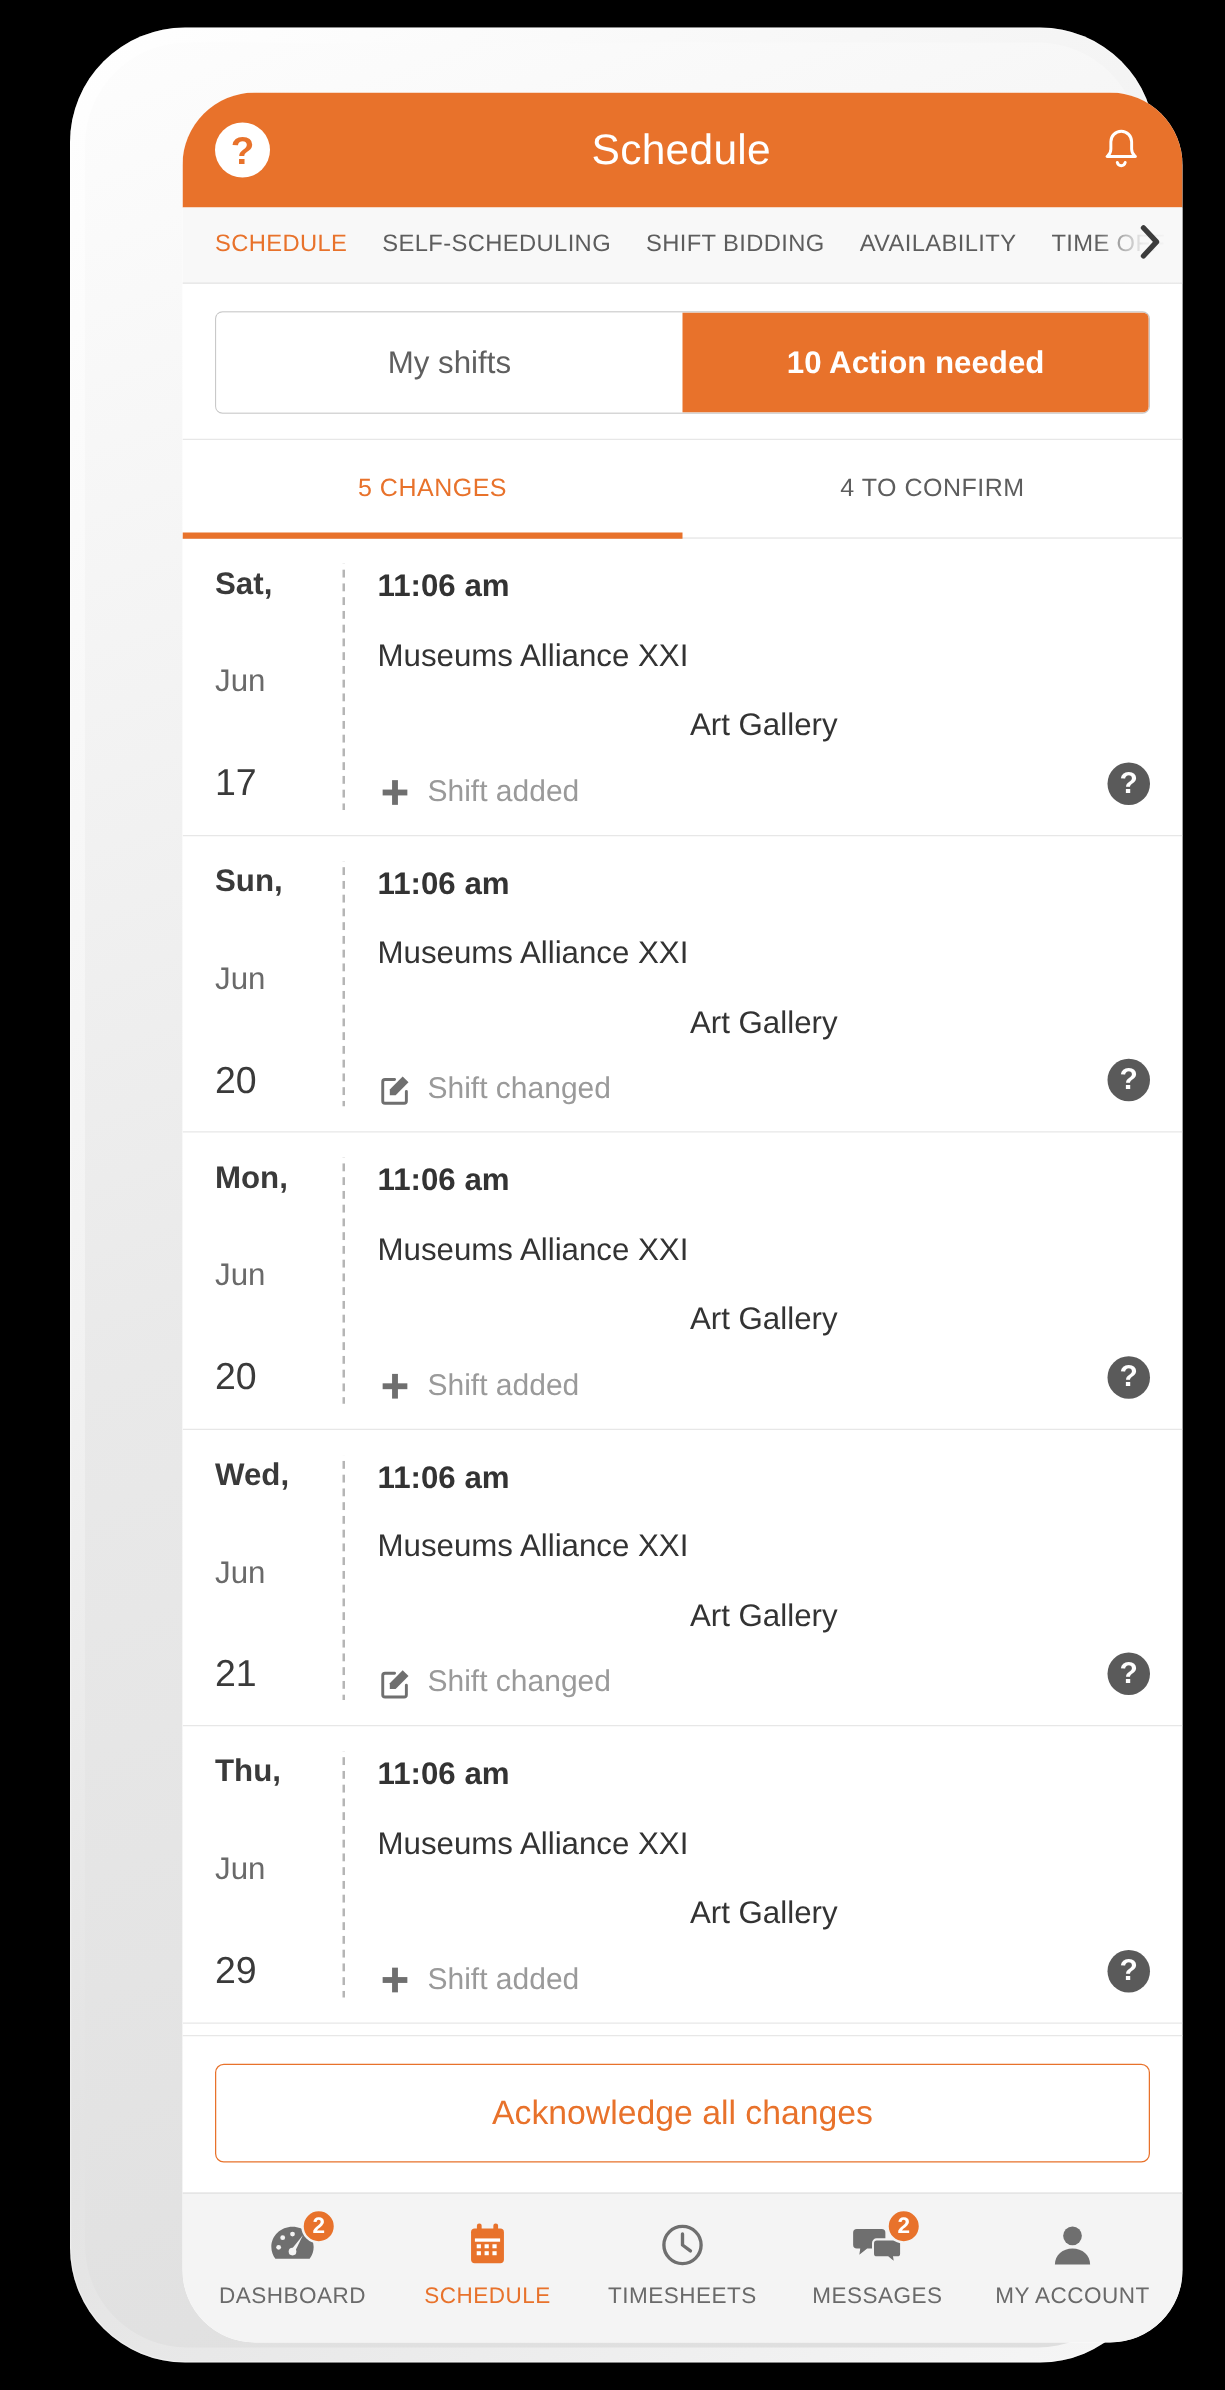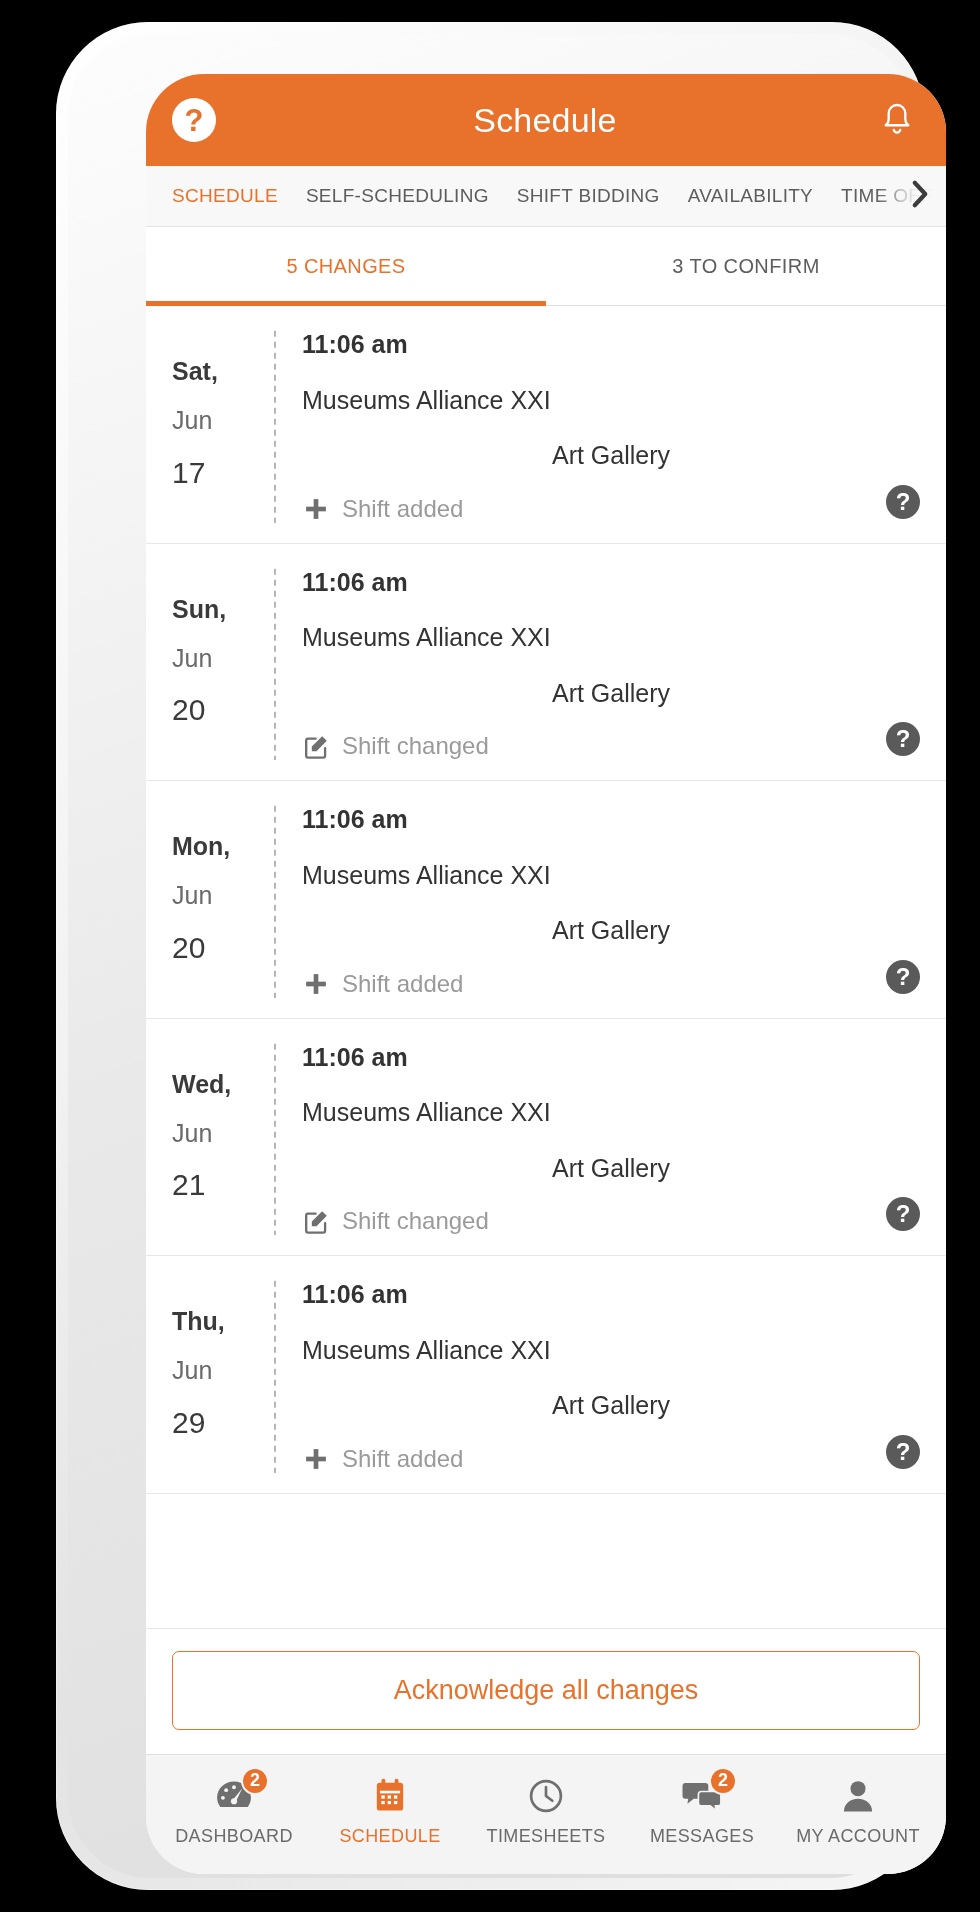--- a/index.html
+++ b/index.html
@@ -208,21 +208,21 @@
     border-bottom: 1px solid #e7e7e7;
     position: relative;
     cursor: pointer;
   }
   .row-date {
     flex: 0 0 128px;
     padding-left: 26px;
     box-sizing: border-box;
     display: flex;
     flex-direction: column;
-    justify-content: center;
+    justify-content: space-between;
     gap: 15px;
   }
   .date-dow {
     font-size: 25px;
     font-weight: bold;
     color: #3a3a3a;
     line-height: 1.35;
   }
   .date-mon {
     font-size: 25px;
@@ -406,24 +406,30 @@
         <div class="top-tab">TIME OFF</div>
       </div>
       <div class="top-tabs-fade"></div>
       <div class="tabs-chevron">
         <svg width="24" height="30" viewBox="0 0 14 20" fill="none" stroke="#3c3c3c" stroke-width="2.8" stroke-linecap="round" stroke-linejoin="round" aria-hidden="true">
           <path d="M3.5 2.5 L10.5 10 L3.5 17.5"></path>
         </svg>
       </div>
     </div>
 
+    <div class="segment-area">
+      <div class="segment">
+        <div class="segment-btn">My shifts</div>
+        <div class="segment-btn active">10 Action needed</div>
+      </div>
+    </div>
 
     <div class="sub-tabs">
       <div class="sub-tab active">5 CHANGES</div>
-      <div class="sub-tab">3 TO CONFIRM</div>
+      <div class="sub-tab">4 TO CONFIRM</div>
     </div>
 
     <div class="change-list">
 
       <div class="change-row">
         <div class="row-date">
           <div class="date-dow">Sat,</div>
           <div class="date-mon">Jun</div>
           <div class="date-day">17</div>
         </div>

